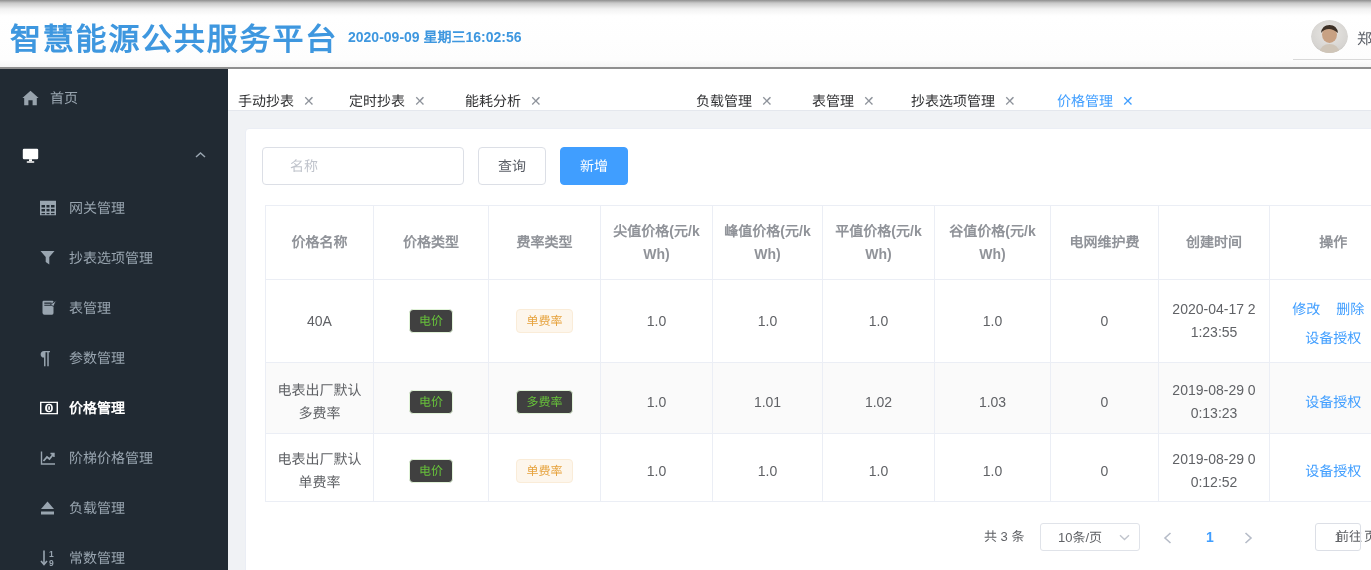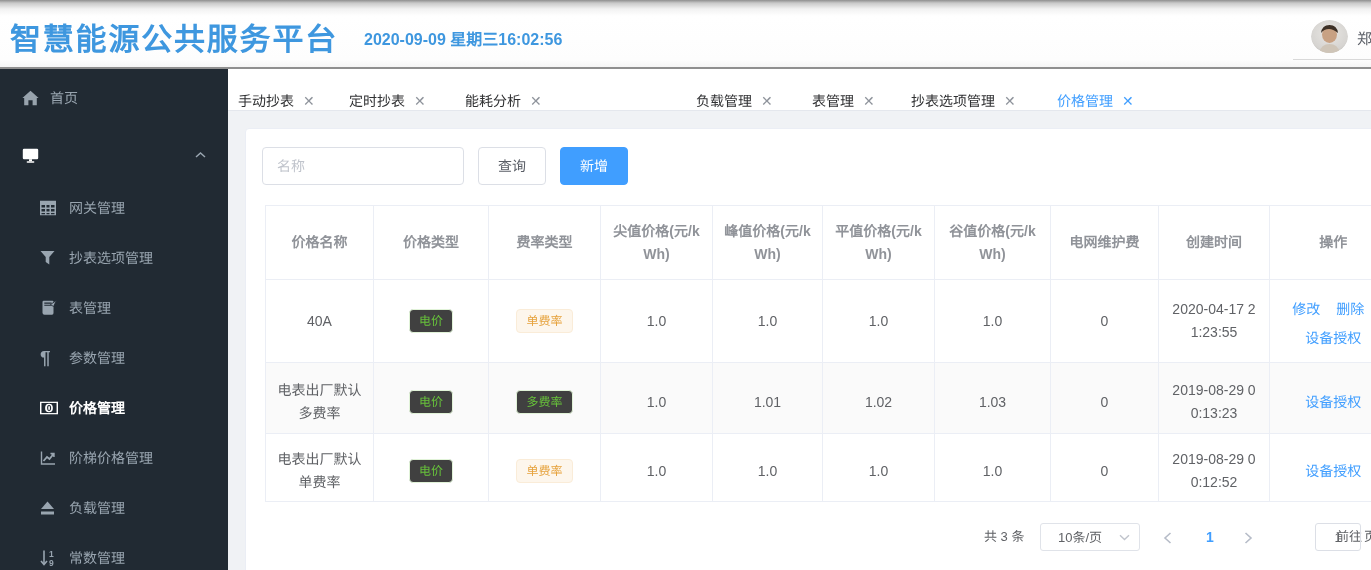--- a/index.html
+++ b/index.html
@@ -3,21 +3,21 @@
 <meta charset="utf-8">
 <title>智慧能源公共服务平台</title>
 <style>
 * { margin:0; padding:0; box-sizing:border-box; }
 html,body { width:1371px; height:570px; overflow:hidden; font-family:"Liberation Sans",sans-serif; background:#f0f2f5; }
 
 .header { position:absolute; top:0; left:0; width:1371px; height:69px;
   background:linear-gradient(to bottom,#8f8f8f 0,#b5b5b5 2px,#c9c9c9 3px,#f2f2f2 9px,#ffffff 16px,#fdfdfd 60px,#f5f5f5 67px);
   border-bottom:2px solid #8f8f8f; z-index:30; }
 .h-title { position:absolute; left:10px; top:14px; font-size:31px; font-weight:bold; color:#3e97df; letter-spacing:1.8px; }
-.h-date { position:absolute; left:348px; top:26px; font-size:16px; font-weight:bold; color:#3e97df;margin-left:16px; }
+.h-date { position:absolute; left:348px; top:26px; font-size:14px; font-weight:bold; color:#3e97df; }
 .avatar { position:absolute; left:1311px; top:20px; width:37px; height:33px; border-radius:50%; overflow:hidden; }
 .uname { position:absolute; left:1357px; top:27px; font-size:15px; color:#5a5e66; white-space:nowrap; }
 .h-line { position:absolute; left:1293px; top:59px; width:78px; height:1px; background:#d9d9d9; }
 
 .sidebar { position:absolute; top:69px; left:0; width:228px; height:501px; background:#212a33; z-index:20; }
 .mi { position:relative; height:56px; line-height:56px; color:#99a5b0; font-size:14px; white-space:nowrap; }
 .smi { position:relative; height:50px; line-height:50px; color:#99a5b0; font-size:14px; white-space:nowrap; }
 .mi .txt,.smi .txt { vertical-align:middle; }
 .mi svg,.smi svg { vertical-align:middle; }
 .ic1 { position:absolute; left:22px; top:50%; transform:translateY(-50%); }
@@ -31,21 +31,21 @@
 .main { position:absolute; top:69px; left:228px; width:1143px; height:501px; overflow:hidden; }
 .tabs { position:relative; height:42px; background:#ffffff; border-bottom:1px solid #e4e7ed; white-space:nowrap; }
 .tab { position:absolute; top:0; display:inline-block; height:42px; line-height:40px; font-size:14px; color:#303133;margin-top:12px; }
 .tab .x { display:inline-block; margin-left:9px; font-size:14px; color:#8e939b; font-weight:normal; }
 .tab.active { color:#409eff; }
 .tab.active .x { color:#409eff; }
 .tab.active::after { content:""; position:absolute; left:0; right:0; bottom:1px; height:3px; background:#409eff; }
 .content { position:absolute; top:43px; left:0; width:1143px; height:458px; background:#f0f2f5; overflow:hidden; }
 .card { position:absolute; top:16px; left:17px; width:1160px; height:520px; background:#ffffff; border:1px solid #ebeef5; border-radius:4px; padding:18px 20px 0 16px; }
 
-.inp { display:inline-block; width:202px; height:38px; border:1px solid #dcdfe6; border-radius:4px; line-height:36px; padding-left:14px; color:#c0c4cc; font-size:14px; vertical-align:top; }
+.inp { display:inline-block; width:202px; height:38px; border:1px solid #dcdfe6; border-radius:4px; line-height:36px; padding-left:27px; color:#c0c4cc; font-size:14px; vertical-align:top; }
 .btn { display:inline-block; height:38px; line-height:36px; border:1px solid #dcdfe6; border-radius:4px; background:#fff; color:#5a5e66; font-size:14px; padding:0 19px; vertical-align:top; }
 .btn.q { margin-left:14px; }
 .btn.add { margin-left:14px; background:#409eff; border-color:#409eff; color:#ffffff; }
 
 table { border-collapse:collapse; margin-top:20px; margin-left:3px; table-layout:fixed; width:1137px; }
 th,td { border:1px solid #ebeef5; text-align:center; font-size:14px; vertical-align:middle; line-height:23px; }
 th { color:#909399; font-weight:bold; }
 td { color:#606266; }
 tr.stripe td { background:#fafafa; }
 tr.stripe td, tr:last-child td { padding-top:8px; }

